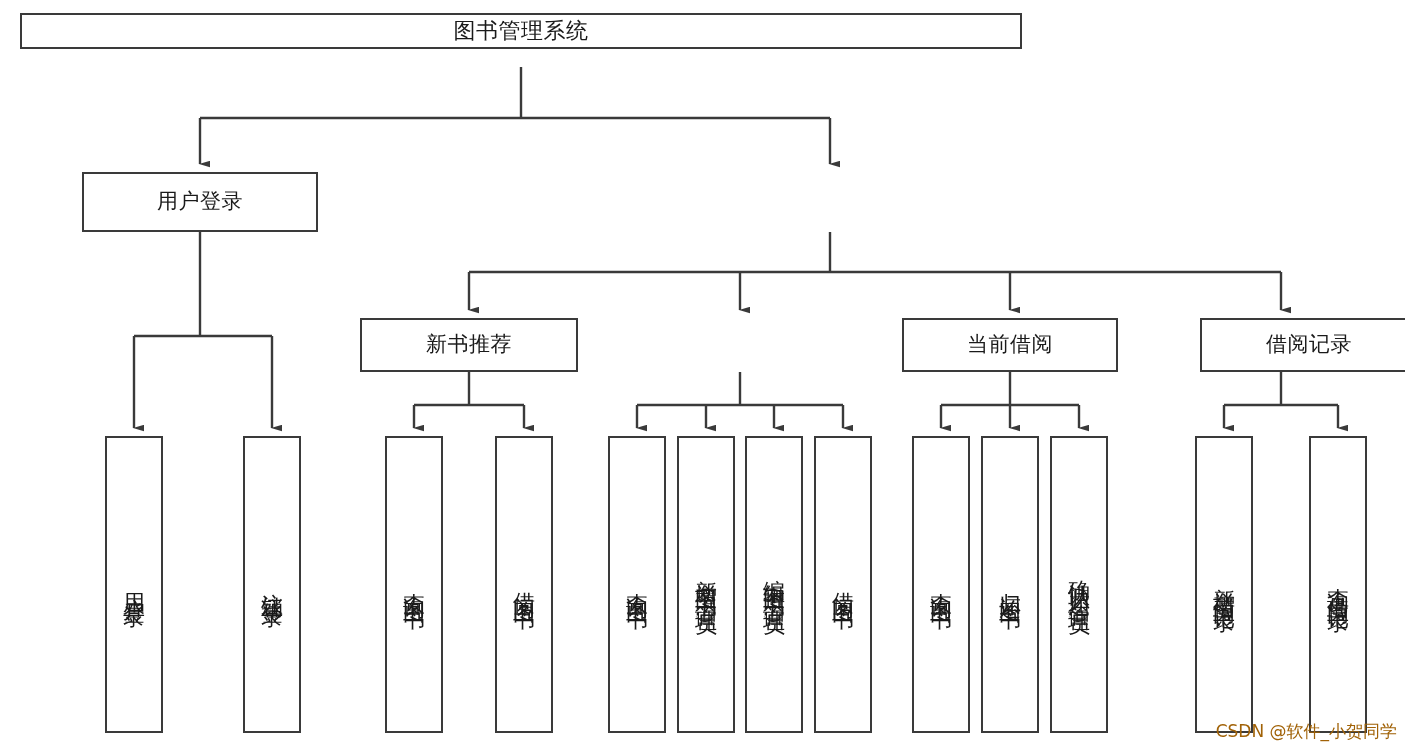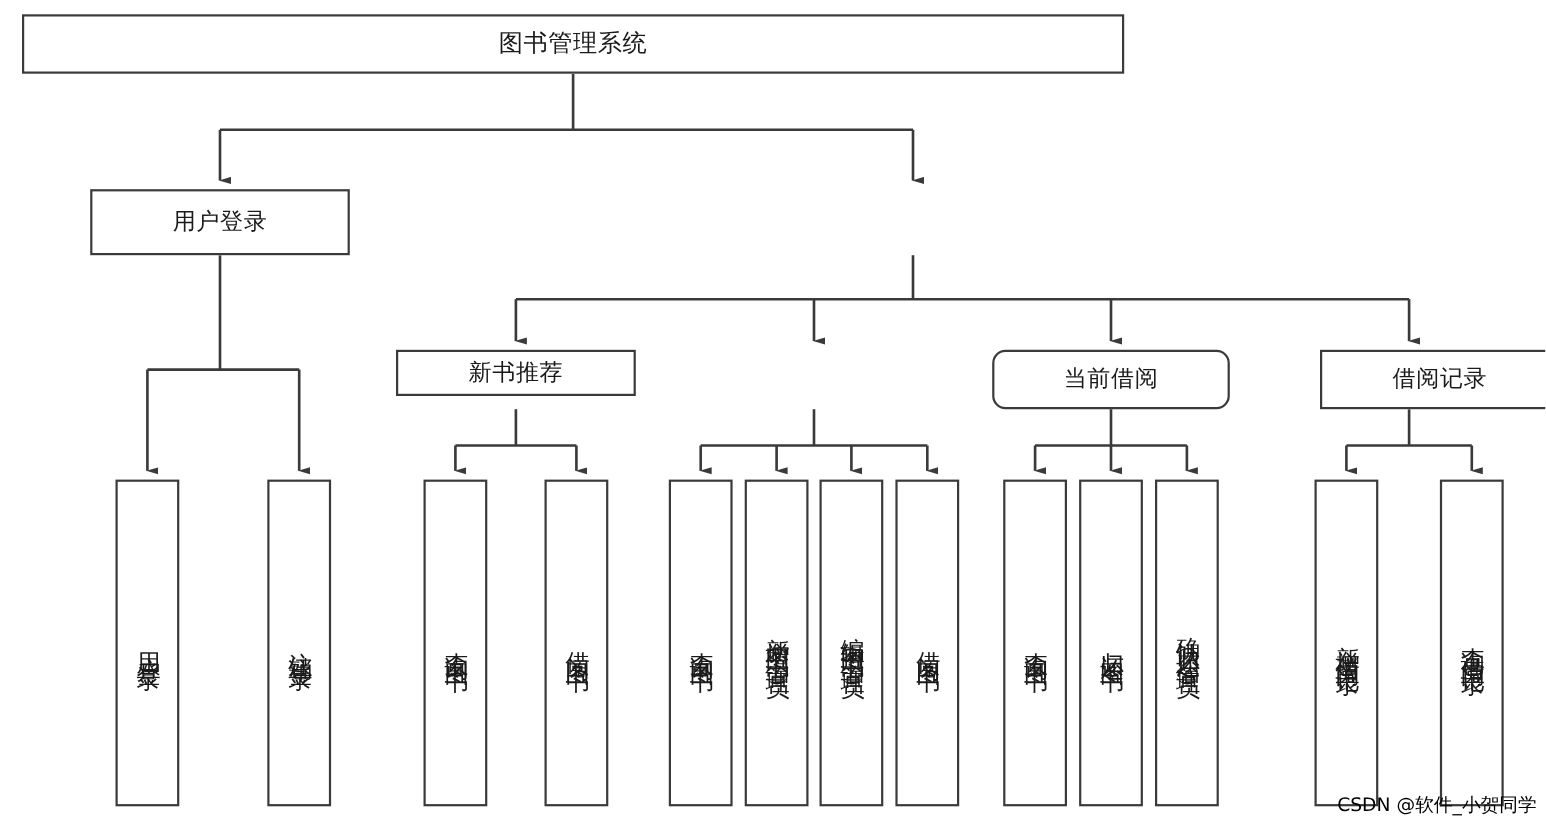--- a/index.html
+++ b/index.html
@@ -62,21 +62,21 @@
     text-orientation: upright;
     font-size: 22px;
     letter-spacing: 5px;
     line-height: 1;
   }
   #watermark {
     position: absolute;
     right: 8px;
     bottom: 4px;
     font-size: 17px;
-    color: #000000;
+    color: #a16207;
     white-space: nowrap;
     z-index: 5;
     font-family: "DejaVu Sans", "Liberation Sans", sans-serif;
     margin-top: 16px;
   }
 </style>
 </head>
 <body>
 
 <div id="diagram-root">
@@ -125,35 +125,35 @@
       <path d="M1010,405 L1010,428" marker-end="url(#arrowhead)"></path>
       <path d="M1079,405 L1079,428" marker-end="url(#arrowhead)"></path>
 
       <path d="M1281,372 L1281,405"></path>
       <path d="M1224,405 L1338,405"></path>
       <path d="M1224,405 L1224,428" marker-end="url(#arrowhead)"></path>
       <path d="M1338,405 L1338,428" marker-end="url(#arrowhead)"></path>
     </g>
   </svg>
 
-  <div class="node root horiz" style="left:20px; top:13px; width:1002px; height:54px;">
+  <div class="node root horiz" style="left:20px; top:13px; width:1002px; height:36px;">
     <span class="node-label">图书管理系统</span>
   </div>
 
   <div class="node horiz" style="left:82px; top:172px; width:236px; height:60px;">
     <span class="node-label">用户登录</span>
   </div>
 
 
-  <div class="node horiz" style="left:360px; top:318px; width:218px; height:42px;">
+  <div class="node horiz" style="left:360px; top:318px; width:218px; height:54px;">
     <span class="node-label">新书推荐</span>
   </div>
 
 
-  <div class="node horiz" style="left:902px; top:318px; width:216px; height:54px;border-radius:12px;">
+  <div class="node horiz" style="left:902px; top:318px; width:216px; height:54px;">
     <span class="node-label">当前借阅</span>
   </div>
 
   <div class="node horiz" style="left:1172px; top:318px; width:218px; height:54px;margin-left:28px;">
     <span class="node-label">借阅记录</span>
   </div>
 
   <div class="node vert" style="left:105px; top:436px; width:58px; height:297px;">
     <span class="node-label">用户登录</span>
   </div>

